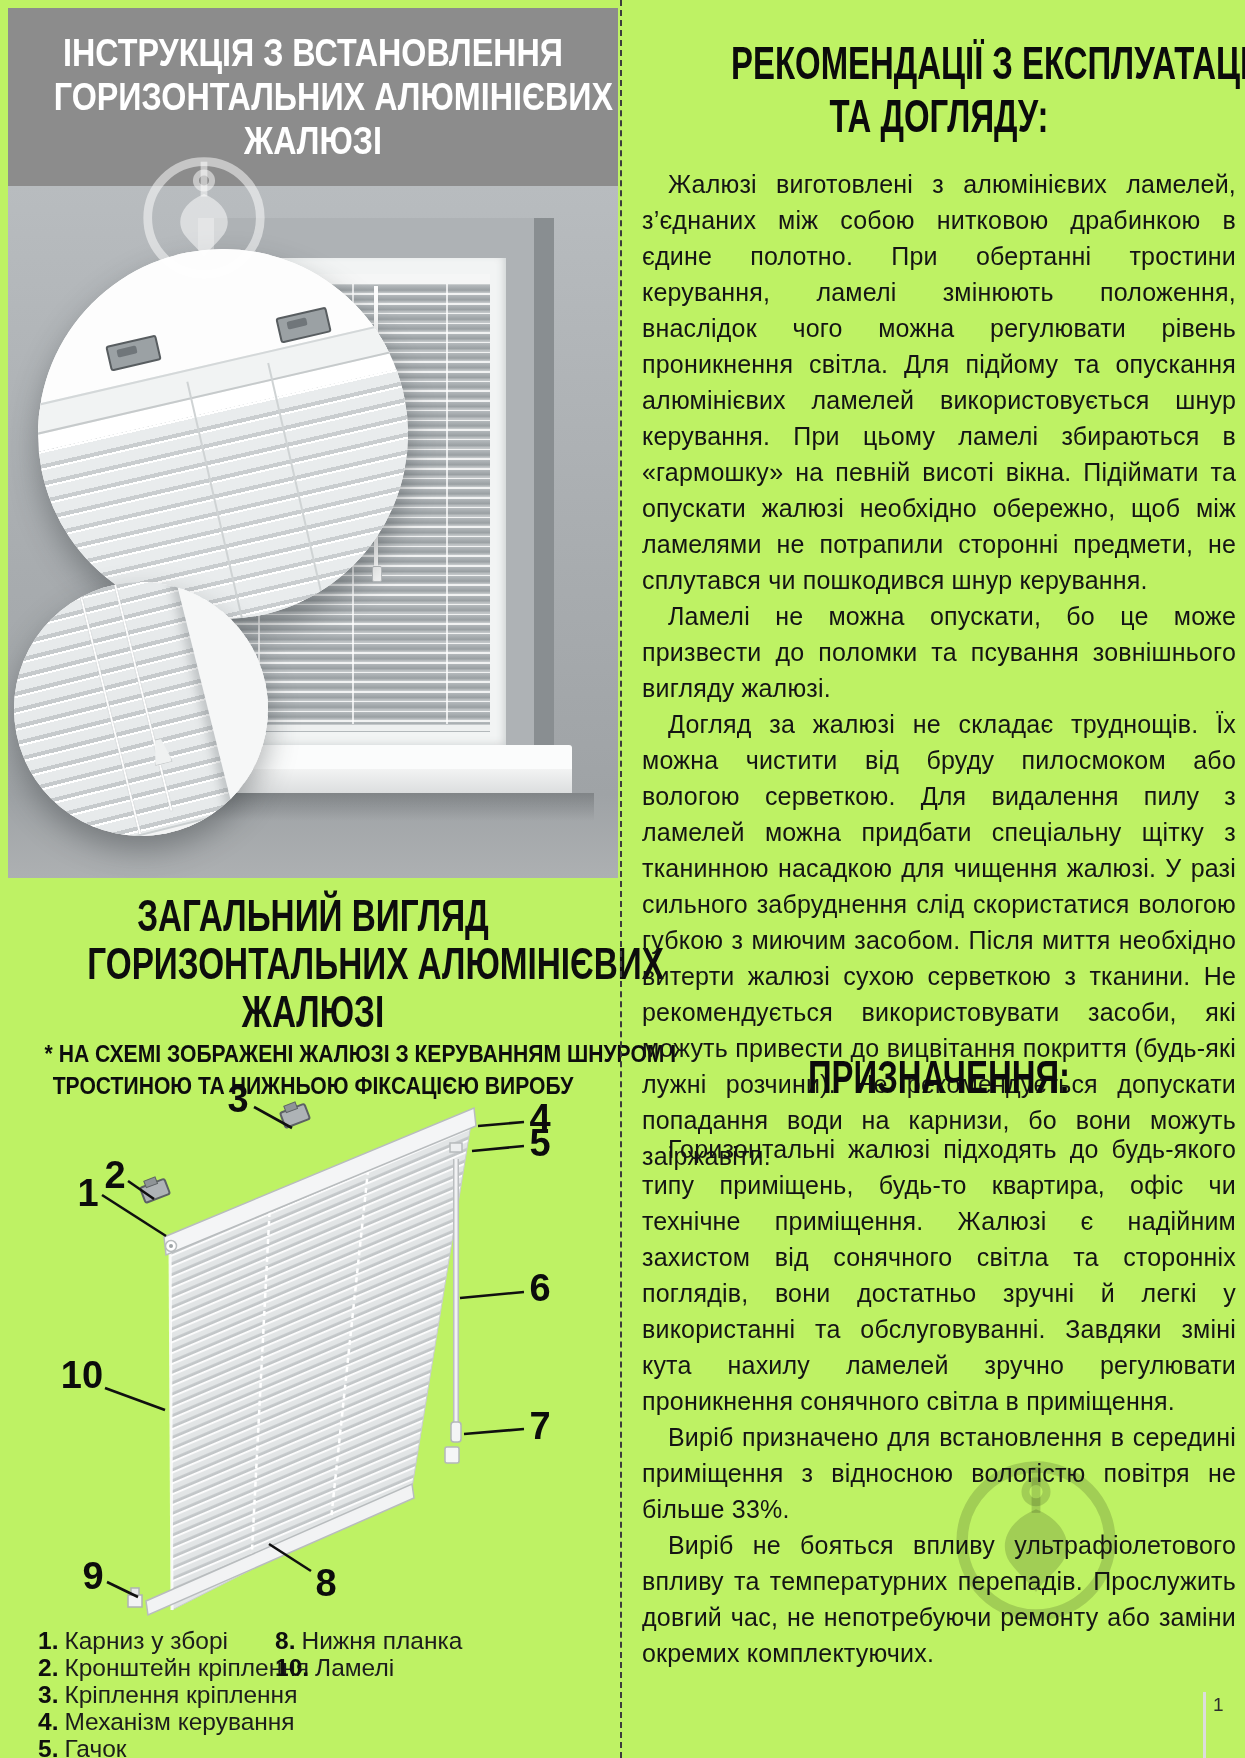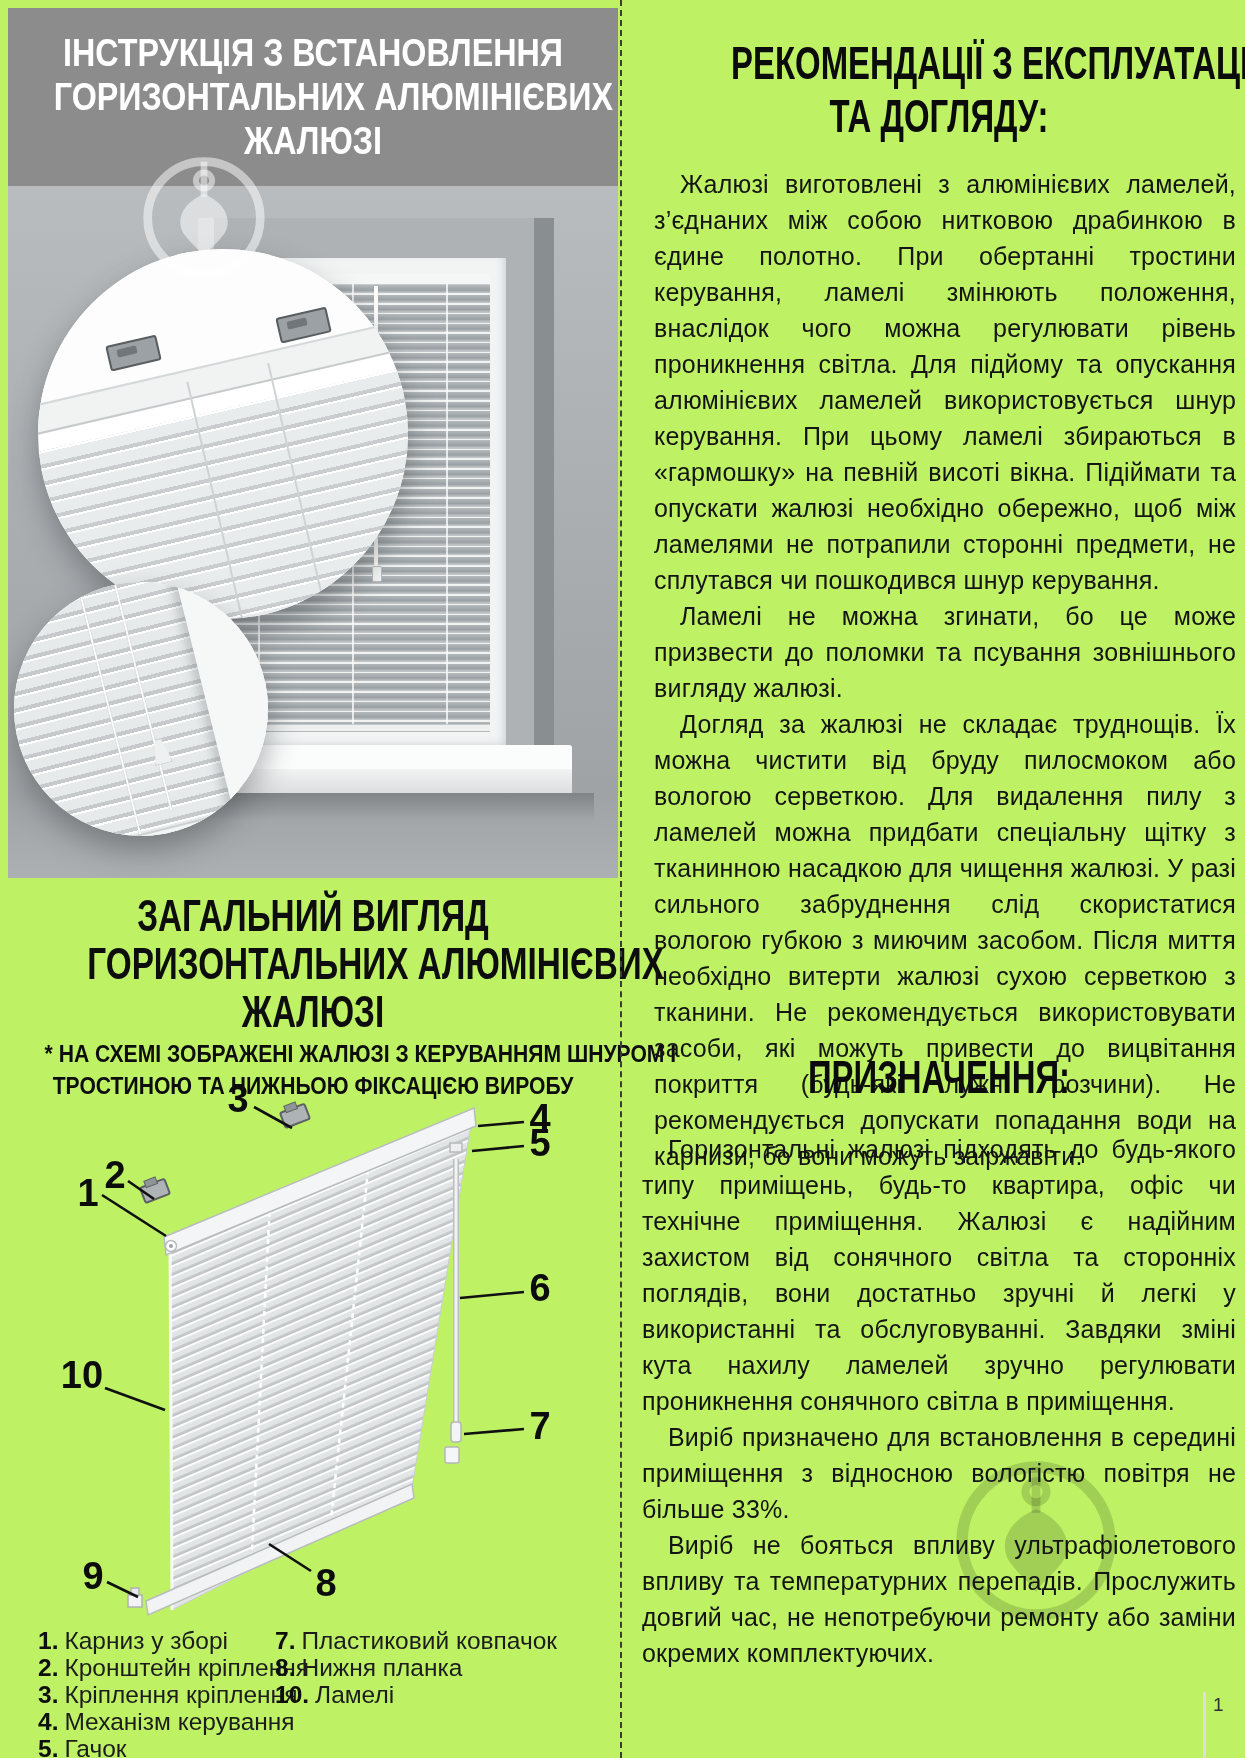--- a/index.html
+++ b/index.html
@@ -62,21 +62,21 @@
   .legend ul{list-style:none;margin:0;padding:0;position:absolute;top:0;}
   .legend ul.c1{left:8px;width:235px;}
   .legend ul.c2{left:245px;width:340px;}
   .legend li{white-space:nowrap;}
   .legend b{color:#0e0e0e;margin-right:6px;}
   
   .col-right{position:absolute;left:642px;top:0;width:594px;height:1758px;z-index:1;}
   .care-title{margin-top:36px;}
   .care-title .cond,.purpose-title .cond{color:#0b0b0b;font-size:47px;line-height:53px;transform:scaleX(.70);}
   .bodytext p{margin:0;text-indent:26px;text-align:justify;font-size:25px;line-height:36px;letter-spacing:.2px;color:#141414;}
-  .care-body{margin-top:24px;margin-left:12px;}
+  .care-body{margin-top:24px;}
   .purpose{position:absolute;left:0;top:1050px;width:100%;}
   .purpose-body{margin-top:28px;}
   
   .wm{position:absolute;pointer-events:none;}
   .wm-light{color:rgba(255,255,255,.5);left:137px;top:151px;width:134px;height:134px;z-index:5;}
   .wm-dark{color:rgba(0,0,0,.15);left:948px;top:1453px;width:176px;height:176px;z-index:0;}
   
   .edge-line{position:absolute;left:1203px;top:1692px;width:3px;height:66px;background:#dcdddd;}
   .pageno{position:absolute;left:1213px;top:1694px;font-size:19px;color:#2e2e2e;}
 </style>
@@ -214,21 +214,20 @@
 
   <div class="legend">
     <ul class="c1">
       <li><b>1.</b><span>Карниз у зборі</span></li>
       <li><b>2.</b><span>Кронштейн кріплення</span></li>
       <li><b>3.</b><span>Кріплення кріплення</span></li>
       <li><b>4.</b><span>Механізм керування</span></li>
       <li><b>5.</b><span>Гачок</span></li>
     </ul>
     <ul class="c2">
-      <li><b>7.</b><span>Пластиковий ковпачок</span></li>
       <li><b>8.</b><span>Нижня планка</span></li>
       <li><b>10.</b><span>Ламелі</span></li>
     </ul>
   </div>
 
   <div class="divider"></div>
 
   <svg class="wm wm-dark" viewBox="-100 -100 200 200">
     <circle cx="0" cy="0" r="84" fill="none" stroke="currentColor" stroke-width="13"></circle>
     <rect x="-5" y="-84" width="10" height="52" fill="currentColor"></rect>
@@ -236,21 +235,21 @@
     <path d="M0,-36 C30,-24 44,2 30,24 C18,40 8,46 0,58 C-8,46 -18,40 -30,24 C-44,2 -30,-24 0,-36 Z" fill="currentColor"></path>
   </svg>
 
   <section class="col-right">
     <div class="care-title">
       <span class="cond">РЕКОМЕНДАЦІЇ З ЕКСПЛУАТАЦІЇ</span>
       <span class="cond">ТА ДОГЛЯДУ:</span>
     </div>
     <div class="bodytext care-body">
       <p>Жалюзі виготовлені з алюмінієвих ламелей, з’єднаних між собою нитковою драбинкою в єдине полотно. При обертанні тростини керування, ламелі змінюють положення, внаслідок чого можна регулювати рівень проникнення світла. Для підйому та опускання алюмінієвих ламелей використовується шнур керування. При цьому ламелі збираються в «гармошку» на певній висоті вікна. Підіймати та опускати жалюзі необхідно обережно, щоб між ламелями не потрапили сторонні предмети, не сплутався чи пошкодився шнур керування.</p>
-      <p>Ламелі не можна згинати, бо це може призвести до поломки та псування зовнішнього вигляду жалюзі.</p>
+      <p>Ламелі не можна опускати, бо це може призвести до поломки та псування зовнішнього вигляду жалюзі.</p>
       <p>Догляд за жалюзі не складає труднощів. Їх можна чистити від бруду пилосмоком або вологою серветкою. Для видалення пилу з ламелей можна придбати спеціальну щітку з тканинною насадкою для чищення жалюзі. У разі сильного забруднення слід скористатися вологою губкою з миючим засобом. Після миття необхідно витерти жалюзі сухою серветкою з тканини. Не рекомендується використовувати засоби, які можуть привести до вицвітання покриття (будь-які лужні розчини). Не рекомендується допускати попадання води на карнизи, бо вони можуть заіржавіти.</p>
     </div>
 
     <div class="purpose">
       <div class="purpose-title">
         <span class="cond">ПРИЗНАЧЕННЯ:</span>
       </div>
       <div class="bodytext purpose-body">
         <p>Горизонтальні жалюзі підходять до будь-якого типу приміщень, будь-то квартира, офіс чи технічне приміщення. Жалюзі є надійним захистом від сонячного світла та сторонніх поглядів, вони достатньо зручні й легкі у використанні та обслуговуванні. Завдяки зміні кута нахилу ламелей зручно регулювати проникнення сонячного світла в приміщення.</p>
         <p>Виріб призначено для встановлення в середині приміщення з відносною вологістю повітря не більше 33%.</p>

